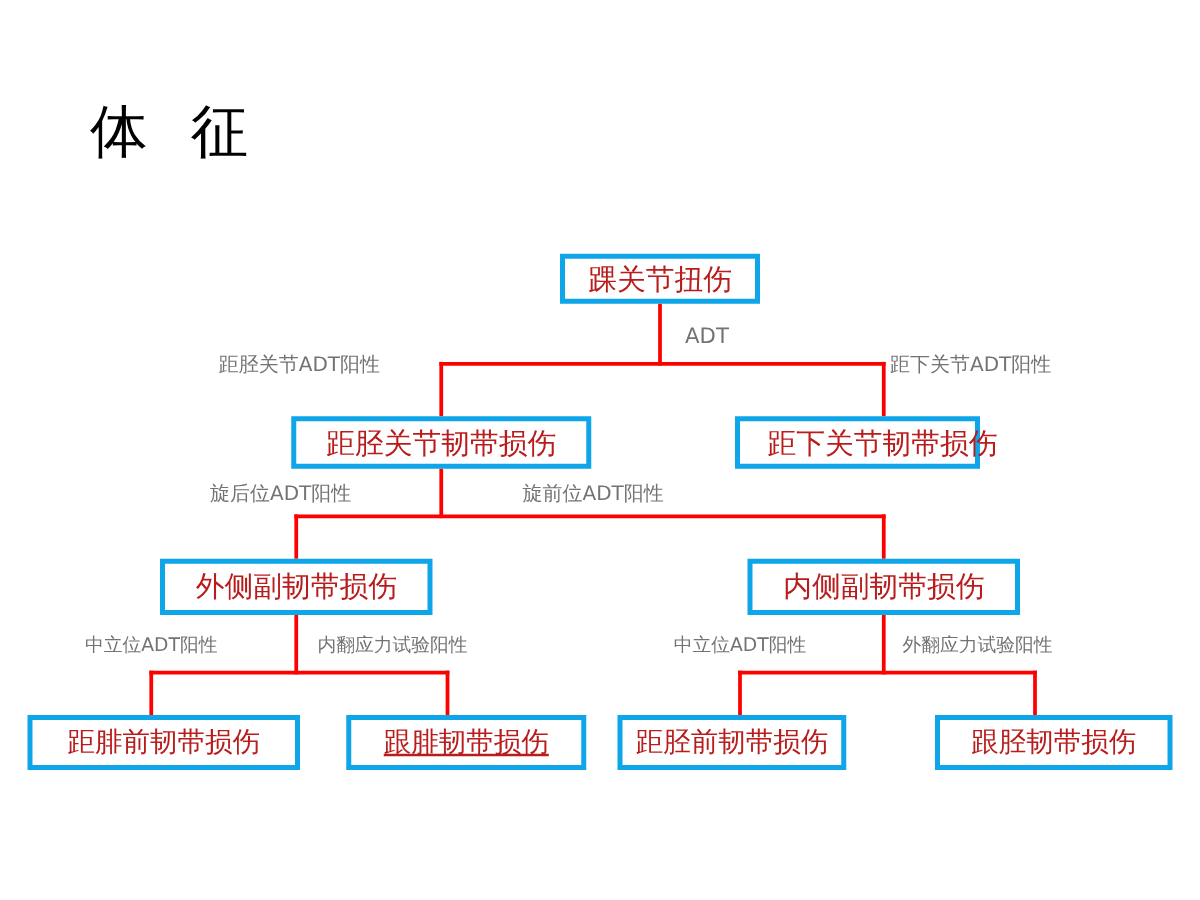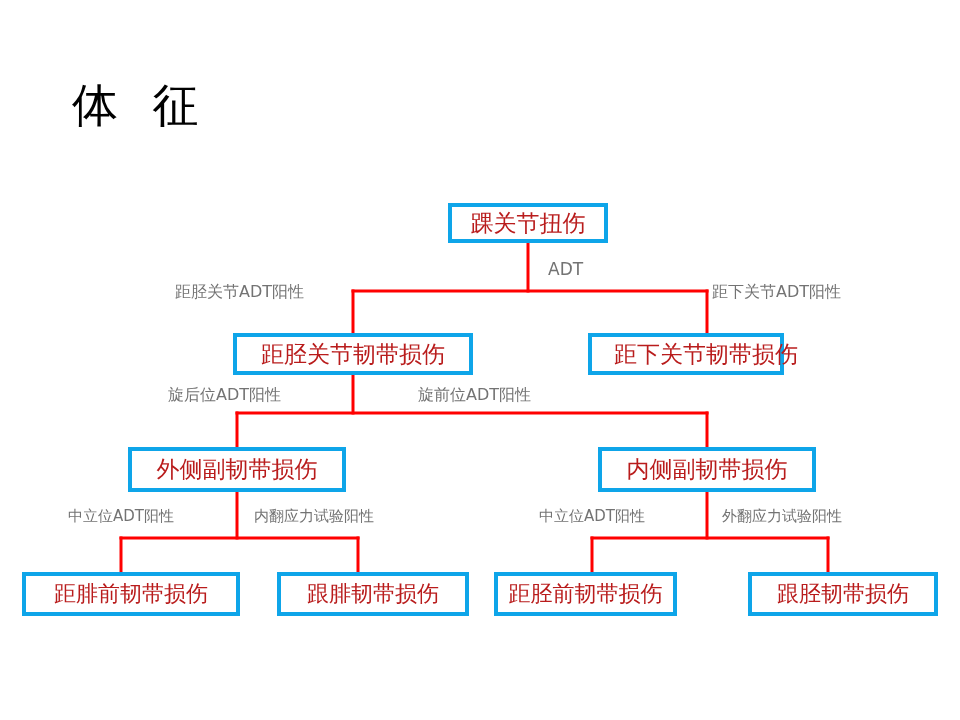--- a/index.html
+++ b/index.html
@@ -106,21 +106,21 @@
   <div class="node node-lg" style="left:128px; top:447px; width:218px; height:45px;">
     <span>外侧副韧带损伤</span>
   </div>
   <div class="node node-lg" style="left:598px; top:447px; width:218px; height:45px;">
     <span>内侧副韧带损伤</span>
   </div>
 
   <div class="node node-sm" style="left:22px; top:572px; width:218px; height:44px;">
     <span>距腓前韧带损伤</span>
   </div>
-  <div class="node node-sm" style="left:277px; top:572px; width:192px; height:44px;">
+  <div class="node node-sm" style="left:277px; top:572px; width:192px; height:44px;text-decoration:underline;">
     <span>跟腓韧带损伤</span>
   </div>
   <div class="node node-sm" style="left:494px; top:572px; width:183px; height:44px;">
     <span>距胫前韧带损伤</span>
   </div>
   <div class="node node-sm" style="left:748px; top:572px; width:190px; height:44px;">
     <span>跟胫韧带损伤</span>
   </div>
 
   <div class="edge-label edge-label-adt" style="left:548px; top:261px;">ADT</div>

